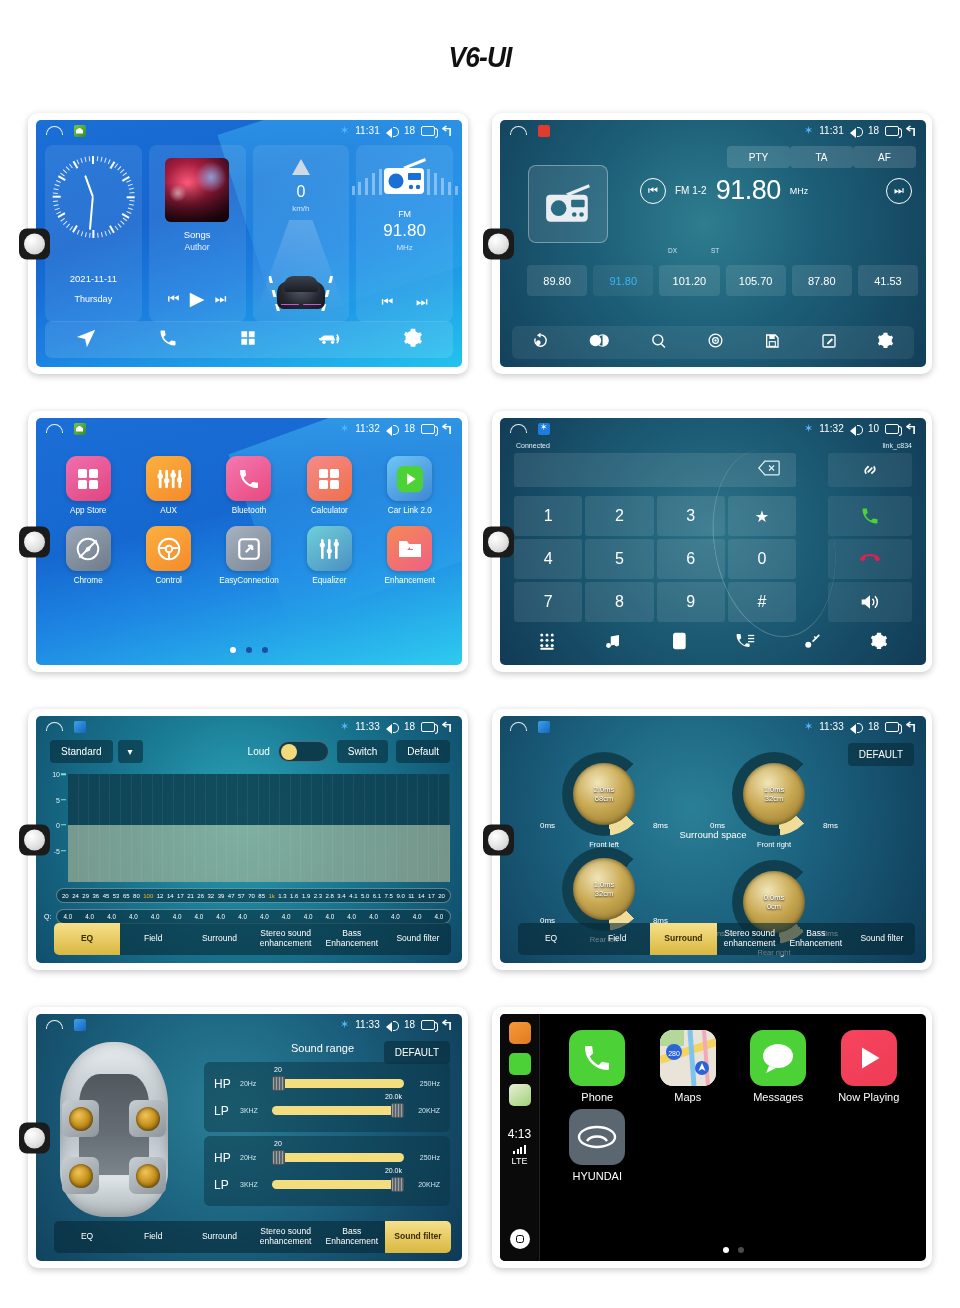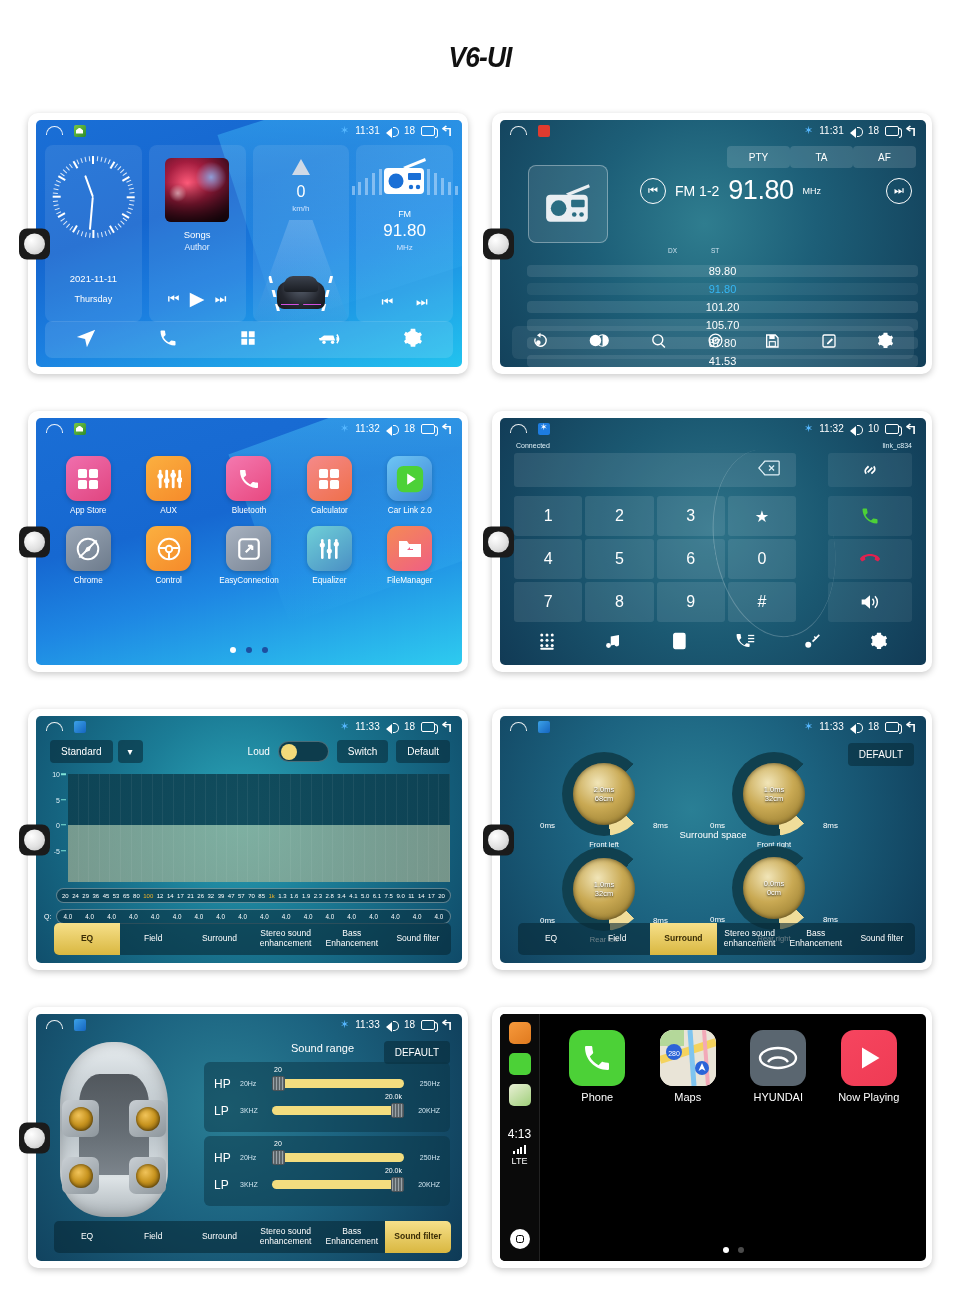--- a/index.html
+++ b/index.html
@@ -146,25 +146,25 @@
   .radio { background: radial-gradient(circle at 48% 42%, #2f7d8f 0%, #1d5f78 42%, #123e58 100%); }
   .rds-btns { position: absolute; top: 26px; right: 10px; display: flex; gap: 0; }
   .rds-btns div { width: 63px; height: 22px; border-radius: 4px; background: rgba(255,255,255,.14);
     color: #fff; font-size: 10px; display: flex; align-items: center; justify-content: center; }
   .radio-tile { position: absolute; left: 28px; top: 45px; width: 80px; height: 78px; border-radius: 8px;
     background: rgba(255,255,255,.1); border: 1px solid rgba(255,255,255,.35);
     display: flex; align-items: center; justify-content: center; }
   .freq-row { position: absolute; left: 140px; top: 55px; right: 14px; display: flex; align-items: center; gap: 9px; }
   .circ-btn { width: 26px; height: 26px; border-radius: 50%; border: 1.5px solid #fff; color: #fff;
     display: flex; align-items: center; justify-content: center; font-size: 11px; flex: none; }
-  .band-lbl { color: #fff; font-size: 14px; }
+  .band-lbl { color: #fff; font-size: 10px; }
   .freq-main { color: #fff; font-size: 27px; letter-spacing: -.5px; }
   .freq-unit { color: #fff; font-size: 9px; }
   .dxst { position: absolute; left: 168px; top: 127px; display: flex; gap: 34px; color: #cde2ef; font-size: 6.5px; }
-  .presets { position: absolute; left: 27px; right: 8px; top: 145px; display: flex; gap: 6px; flex-direction: column; }
+  .presets { position: absolute; left: 27px; right: 8px; top: 145px; display: flex; gap: 6px; }
   .presets div { flex: 1; height: 31px; border-radius: 4px; background: rgba(255,255,255,.1);
     color: #fff; font-size: 11px; display: flex; align-items: center; justify-content: center; }
   .presets div.active { color: #35b7f5; background: rgba(255,255,255,.06); }
   .dock2 { position: absolute; bottom: 8px; left: 12px; right: 12px; height: 33px; border-radius: 6px;
     background: rgba(255,255,255,.07); display: flex; align-items: center; justify-content: space-around; }
   .dock2 svg { fill: #fff; }
 
   
   .apps { background: linear-gradient(165deg,#1a6ed5 0%, #1668d1 40%, #1e87e3 62%, #2ecbef 100%); }
   .apps:before { content:""; position:absolute; right:-30px; top:-10px; width:240px;height:180px;
@@ -842,21 +842,21 @@
             </div>
             <div class="app-lb">Equalizer</div>
           </div>
           <div class="app">
             <div class="app-ic" style="background:linear-gradient(145deg,#f58a55,#ef5f84)">
               <svg width="26" height="24" viewBox="0 0 26 22" fill="#fff">
                   <path d="M2 3h8l2 3h12v13H2z" rx="2"></path>
                   <path d="M16 12h-6l3-3v2h3z" fill="#ef5f84"></path>
                 </svg>
             </div>
-            <div class="app-lb">FileManager</div>
+            <div class="app-lb">Enhancement</div>
           </div>
         </div>
 
         <div class="dots">
           <i class="on"></i>
           <i></i>
           <i></i>
         </div>
       </div>
     </div>
@@ -1192,21 +1192,21 @@
           <div class="kn" style="left:52px; top:101px">
             <div class="ring"></div>
             <div class="val">
               <span>1.0ms</span>
               <span>32cm</span>
             </div>
             <div class="lmin">0ms</div>
             <div class="lmax">8ms</div>
             <div class="name">Rear left</div>
           </div>
-          <div class="kn" style="left:222px; top:100px">
+          <div class="kn" style="left:222px; top:114px">
             <div class="ring"></div>
             <div class="val">
               <span>0.0ms</span>
               <span>0cm</span>
             </div>
             <div class="lmin">0ms</div>
             <div class="lmax">8ms</div>
             <div class="name">Rear right</div>
           </div>
           <div class="surround-lb">Surround space</div>
@@ -1360,38 +1360,47 @@
                   <path d="M30 0 L34 56" stroke="#7fc4ef" stroke-width="5" fill="none"></path>
                   <path d="M44 0 L48 56" stroke="#f2a9b8" stroke-width="4" fill="none"></path>
                   <circle cx="14" cy="22" r="8" fill="#2b64d8"></circle>
                   <text x="14" y="25.5" font-size="7" fill="#fff" text-anchor="middle" font-family="Liberation Sans">280</text>
                   <circle cx="42" cy="38" r="7" fill="#2b64d8"></circle>
                   <path d="M42 33l3.5 8-3.5-2-3.5 2z" fill="#fff"></path>
                 </svg>
               </div>
               <div class="cp-lb">Maps</div>
             </div>
-
+            <div class="cp-app">
+              <div class="cp-ic" style="background:#4cd137">
+                <svg width="34" height="32" viewBox="0 0 34 32" fill="#fff">
+                    <ellipse cx="17" cy="14" rx="15" ry="12"></ellipse>
+                    <path d="M8 24l-3 7 10-5z"></path>
+                  </svg>
+              </div>
+              <div class="cp-lb">Messages</div>
+            </div>
+
+            <div class="cp-app">
+              <div class="cp-ic" style="background:linear-gradient(145deg,#f6455f,#ef3b54)">
+                <svg width="28" height="28" viewBox="0 0 24 24" fill="#fff">
+                    <path d="M6 3l15 9-15 9z"></path>
+                  </svg>
+              </div>
+              <div class="cp-lb">Now Playing</div>
+            </div>
             <div class="cp-app">
               <div class="cp-ic" style="background:#5a6670">
                 <svg width="40" height="24" viewBox="0 0 40 24">
                     <ellipse cx="20" cy="12" rx="18" ry="10" fill="none" stroke="#fff" stroke-width="2.4"></ellipse>
                     <path d="M10 16c4-6 16-6 20 0" fill="none" stroke="#fff" stroke-width="2.4"></path>
                   </svg>
               </div>
               <div class="cp-lb">HYUNDAI</div>
             </div>
-            <div class="cp-app">
-              <div class="cp-ic" style="background:linear-gradient(145deg,#f6455f,#ef3b54)">
-                <svg width="28" height="28" viewBox="0 0 24 24" fill="#fff">
-                    <path d="M6 3l15 9-15 9z"></path>
-                  </svg>
-              </div>
-              <div class="cp-lb">Now Playing</div>
-            </div>
           </div>
 
           <div class="cp-dots">
             <i class="on"></i>
             <i></i>
           </div>
         </div>
       </div>
     </div>
   </div>

